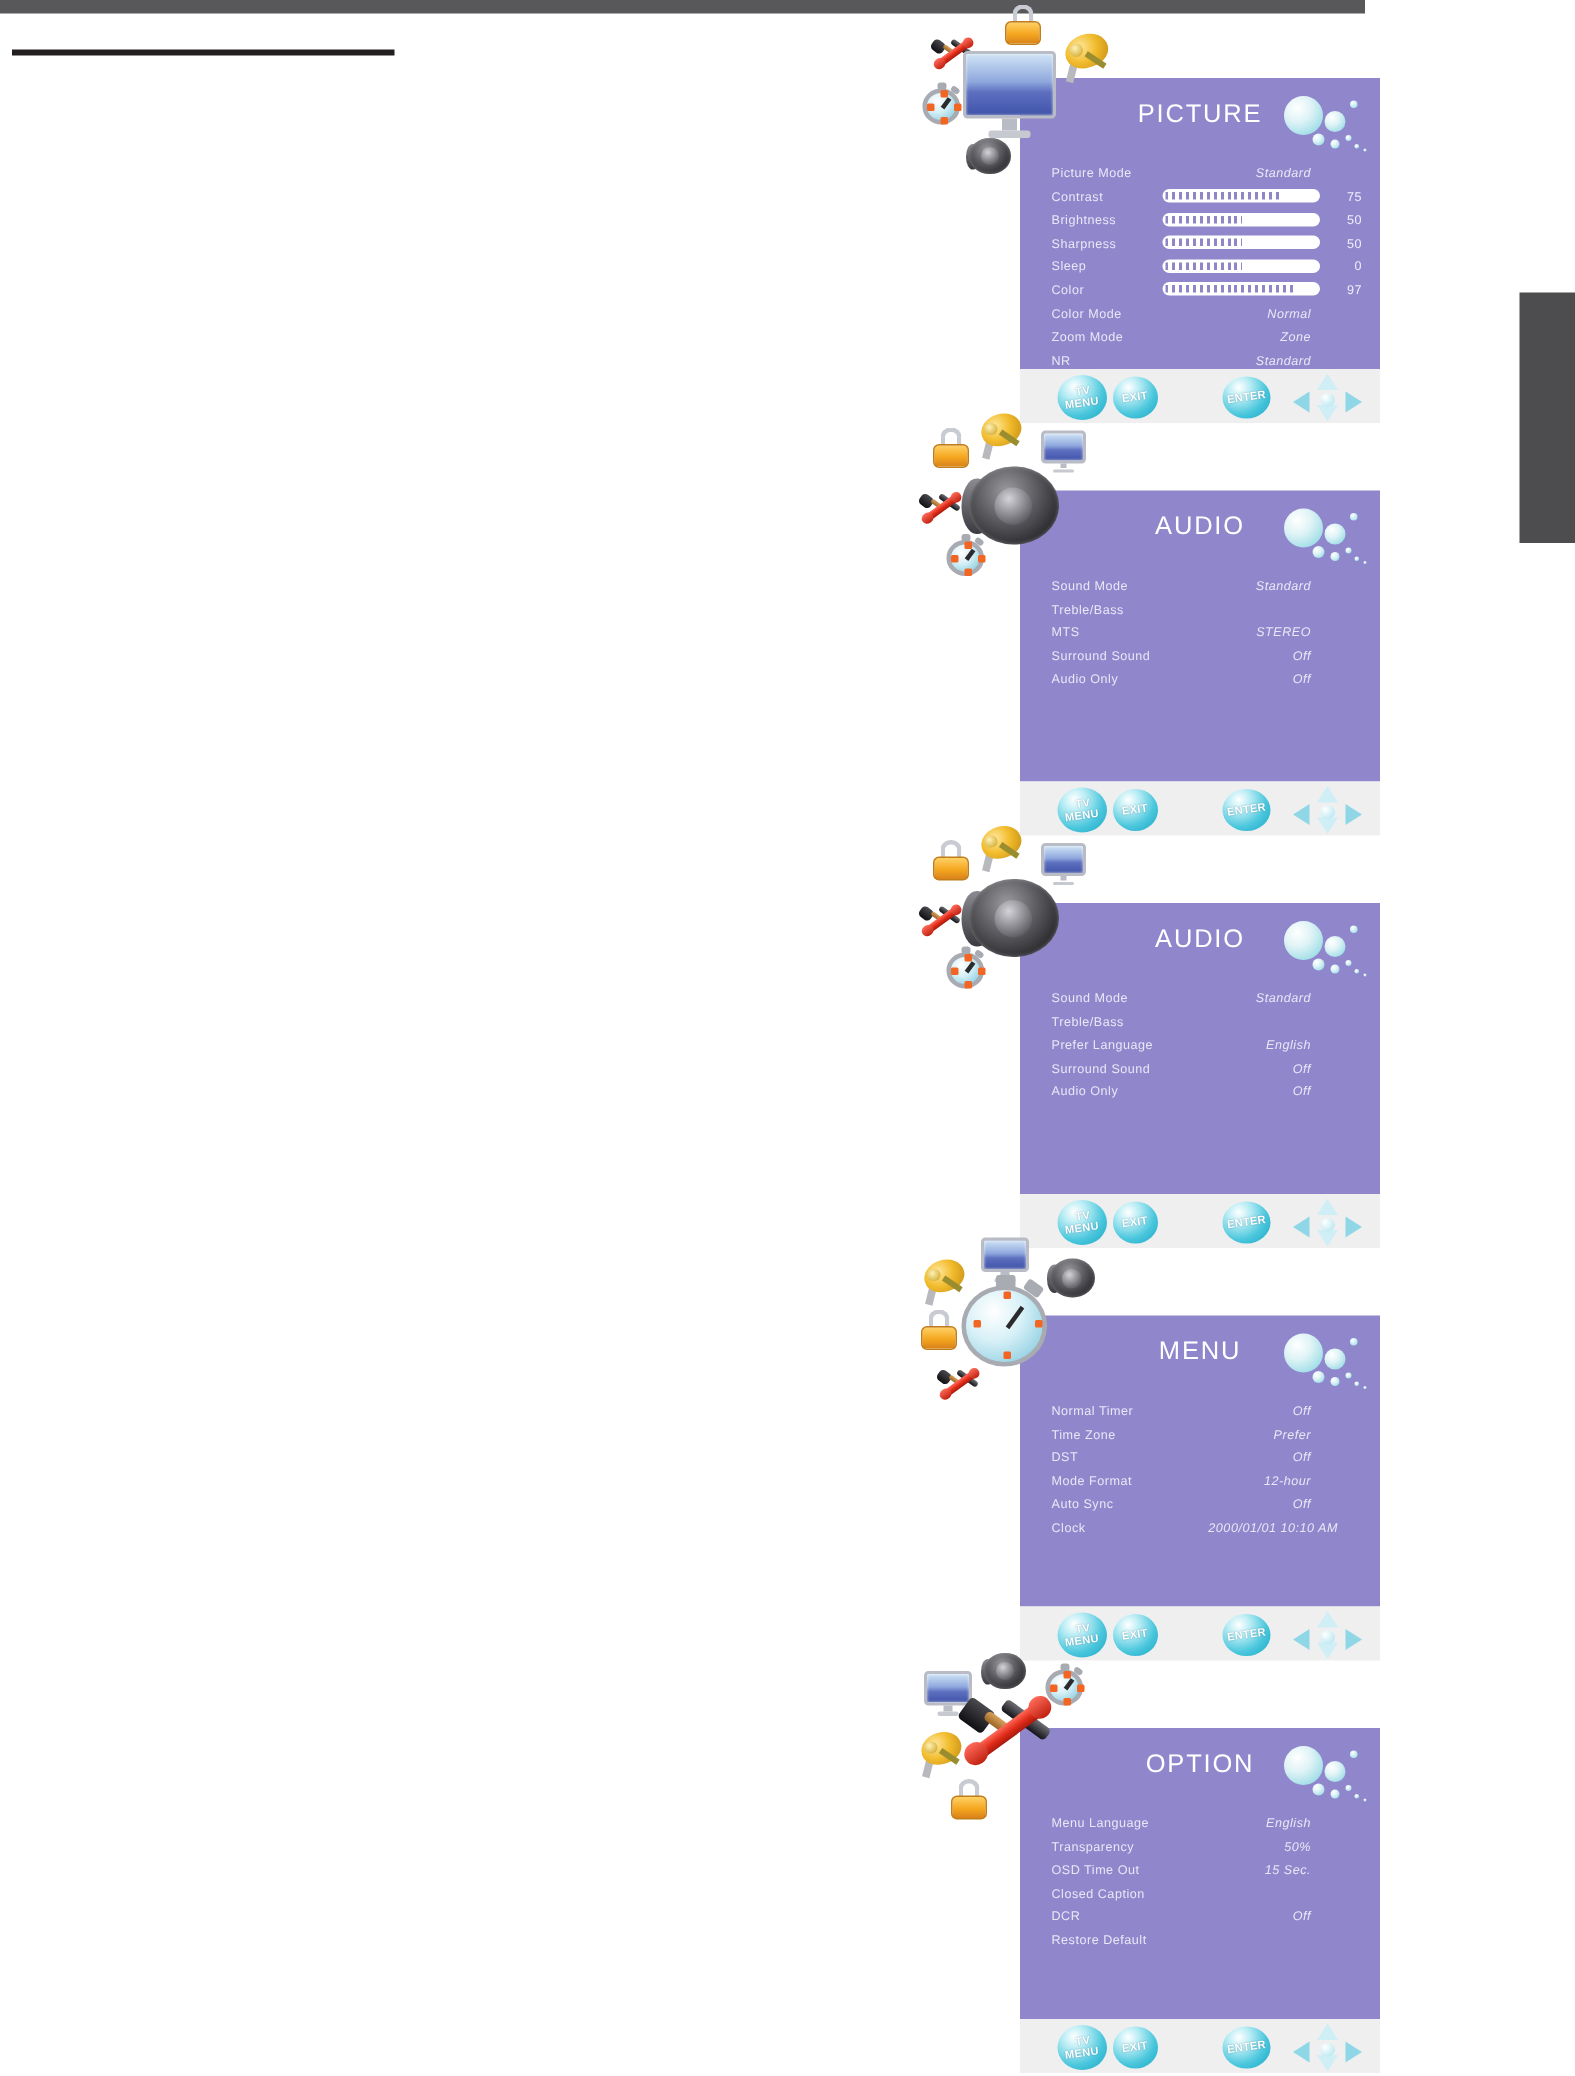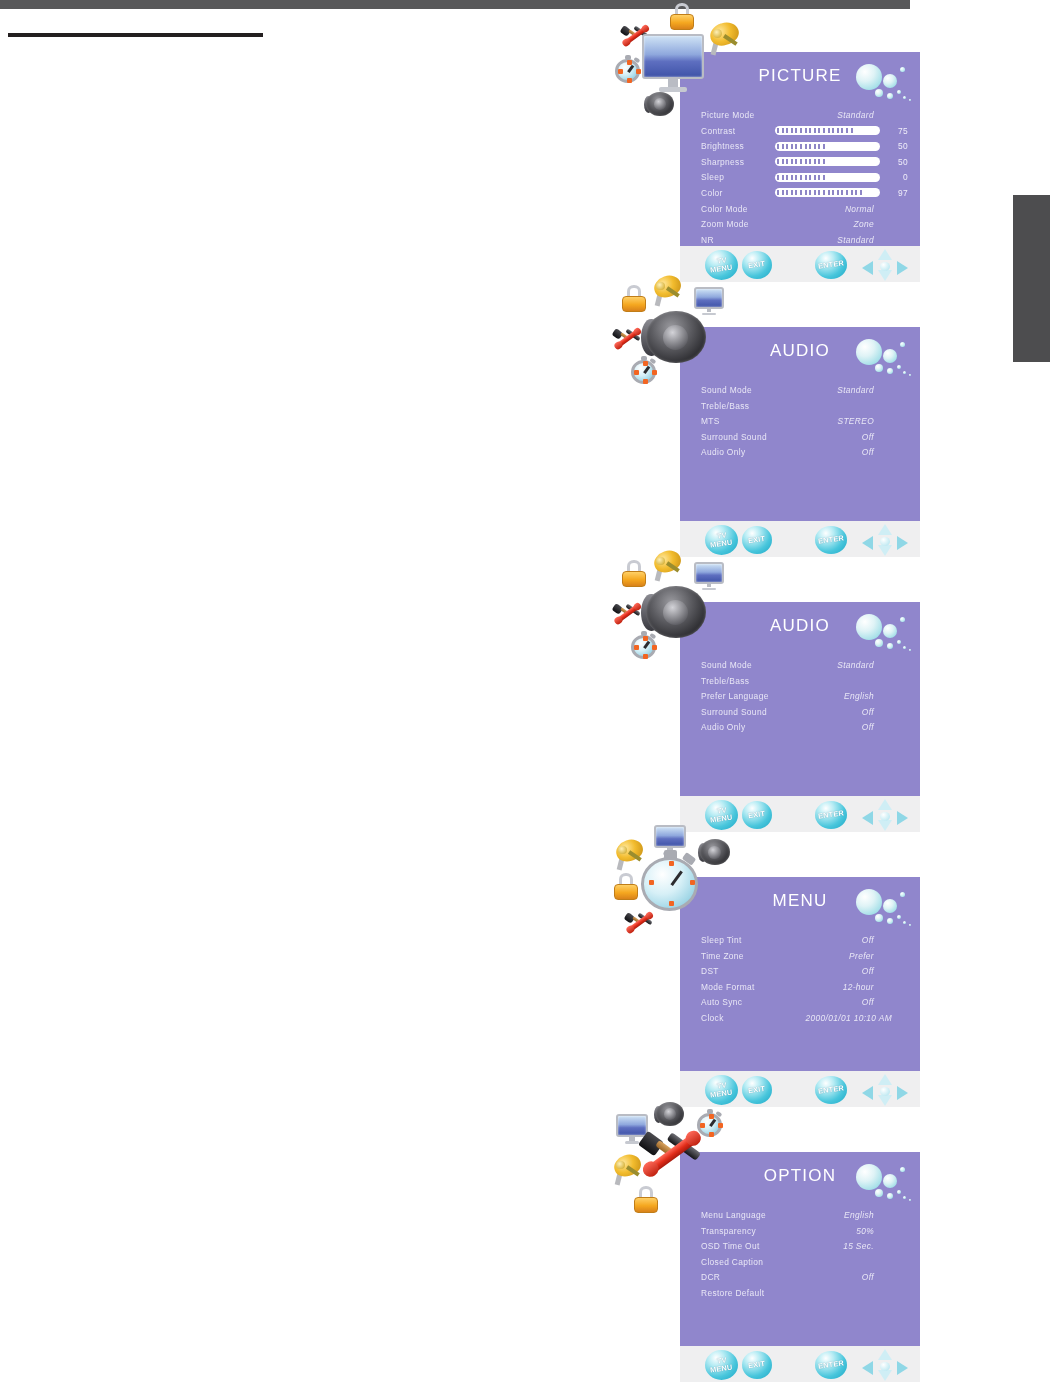--- a/index.html
+++ b/index.html
@@ -477,21 +477,21 @@
             <div class="bub b4"></div>
             <div class="bub b5"></div>
             <div class="bub b6"></div>
             <div class="bub b7"></div>
             <div class="bub b8"></div>
           </div>
         </div>
         <div class="osd-title">MENU</div>
         <div class="rows">
           <div class="row">
-            <span class="lbl">Sleep Tint</span>
+            <span class="lbl">Normal Timer</span>
             <span class="val">Off</span>
           </div>
           <div class="row">
             <span class="lbl">Time Zone</span>
             <span class="val">Prefer</span>
           </div>
           <div class="row">
             <span class="lbl">DST</span>
             <span class="val">Off</span>
           </div>

